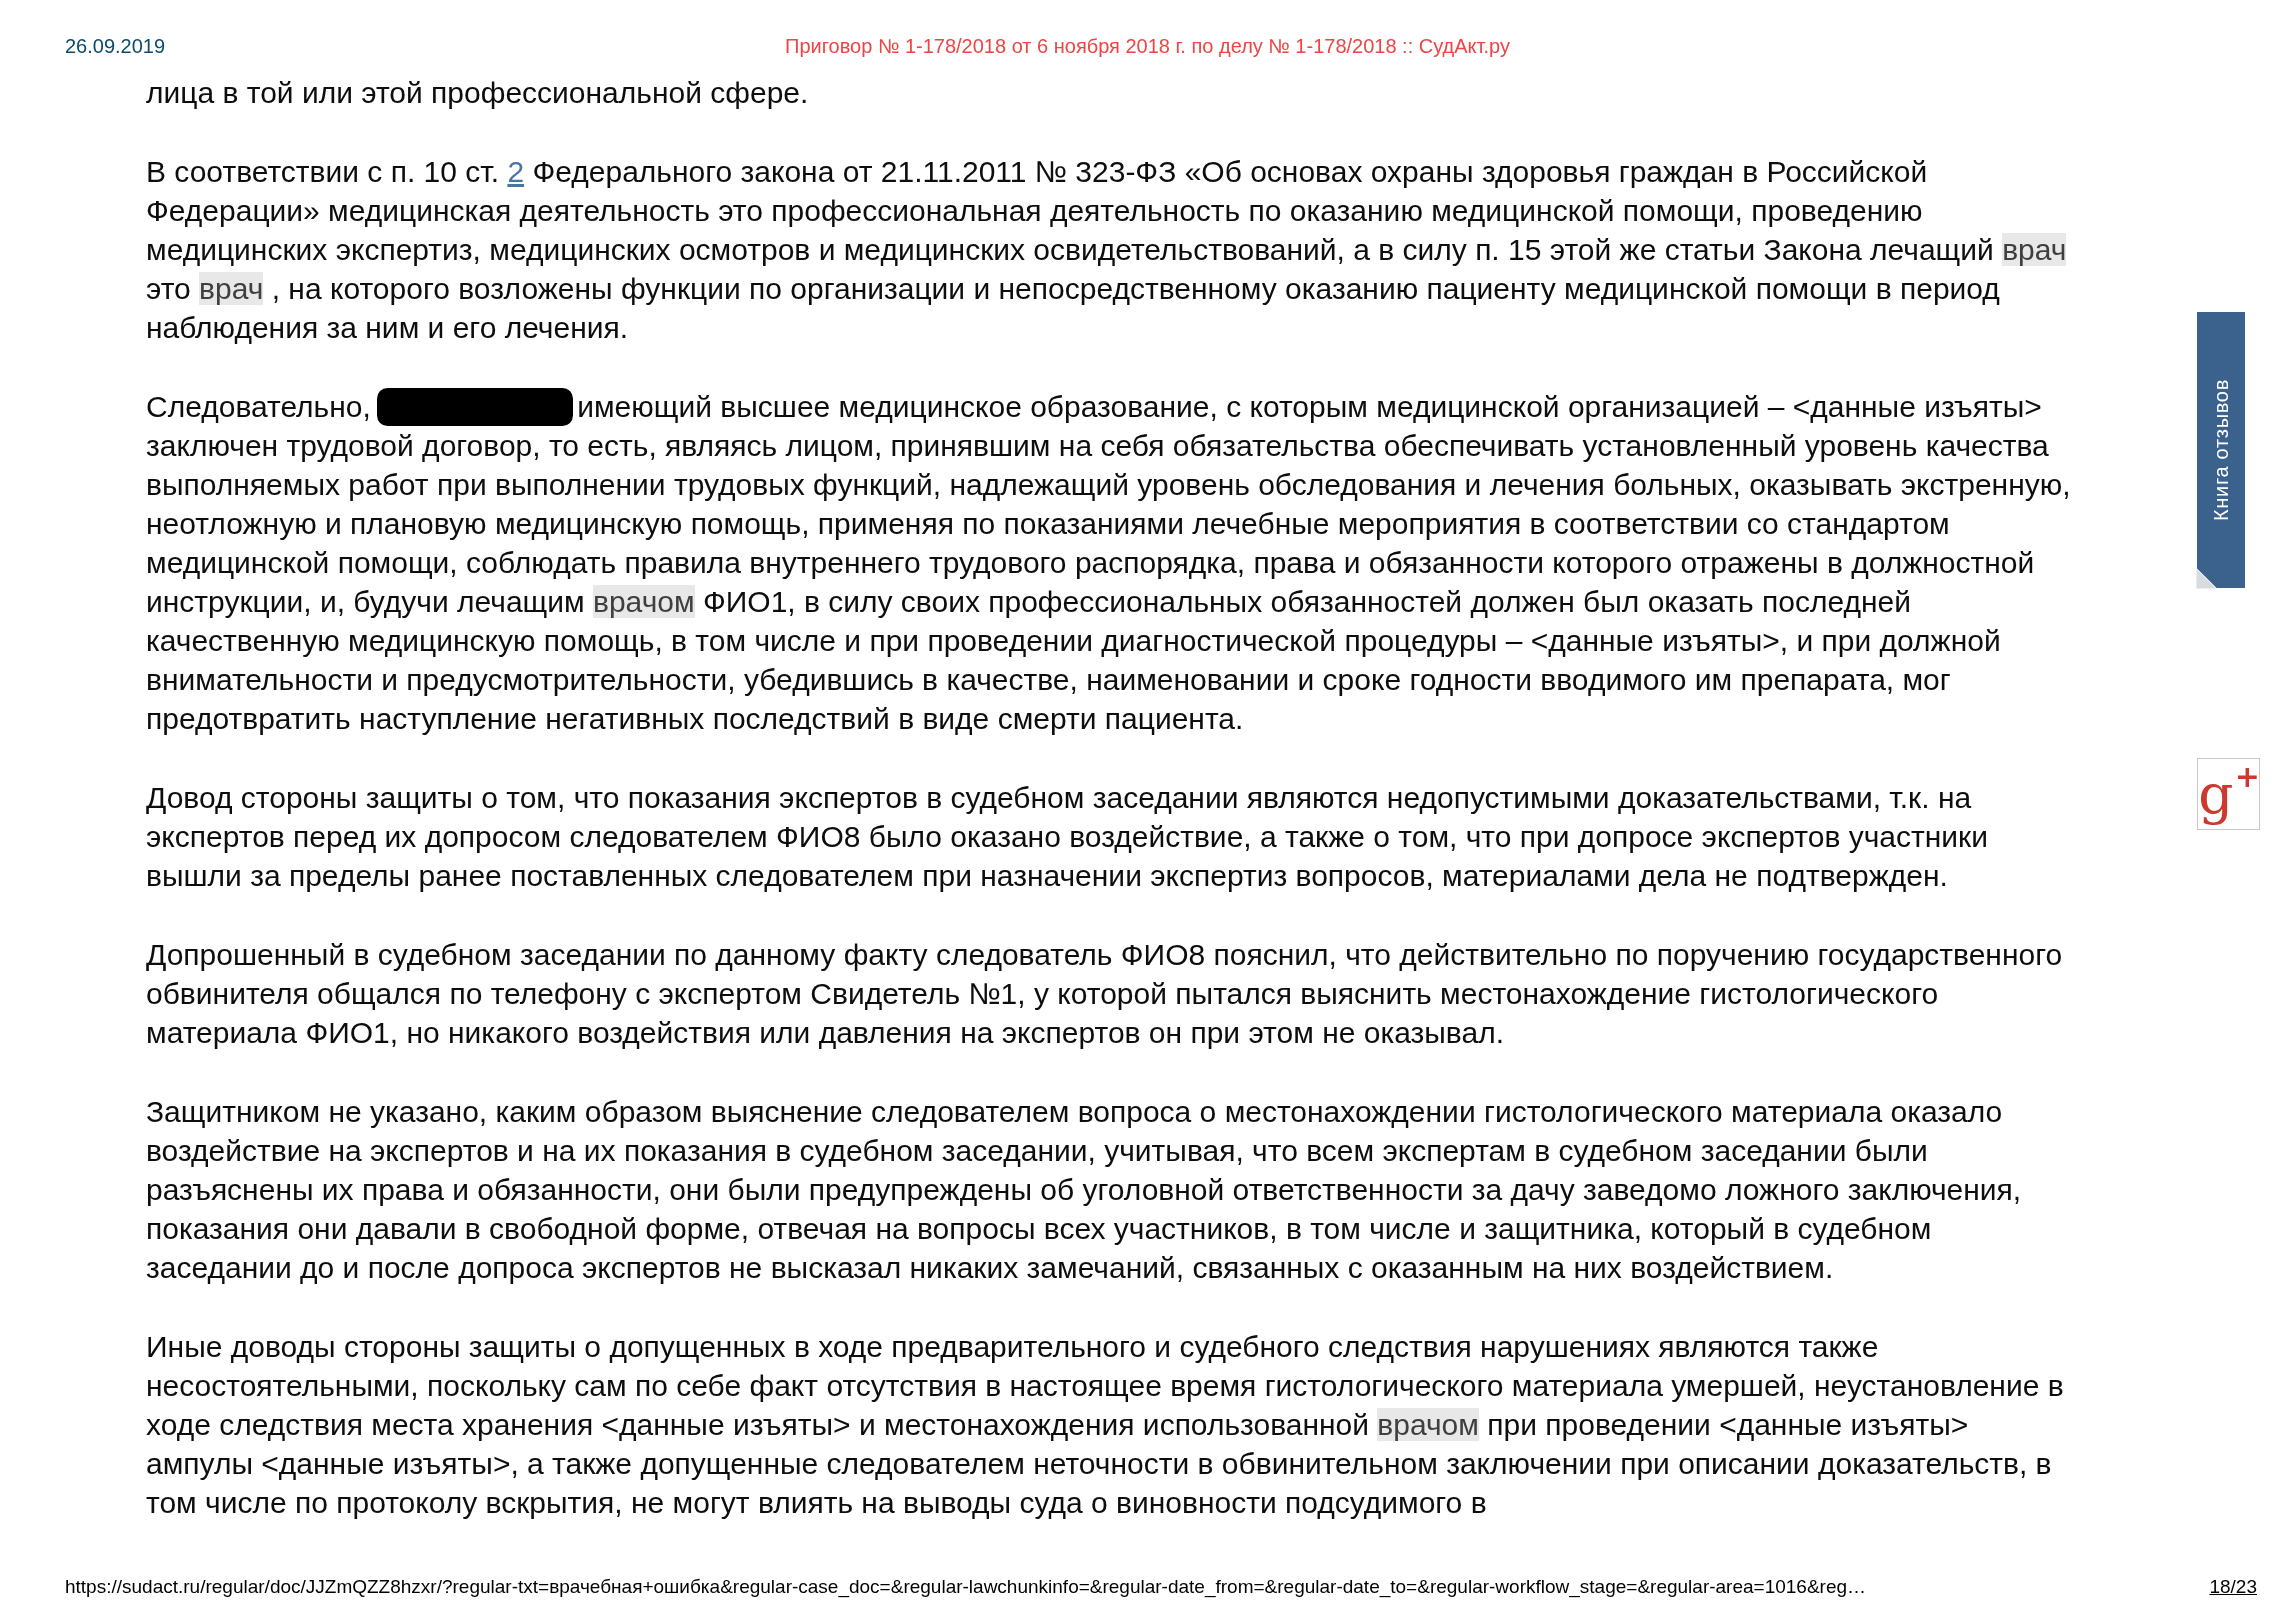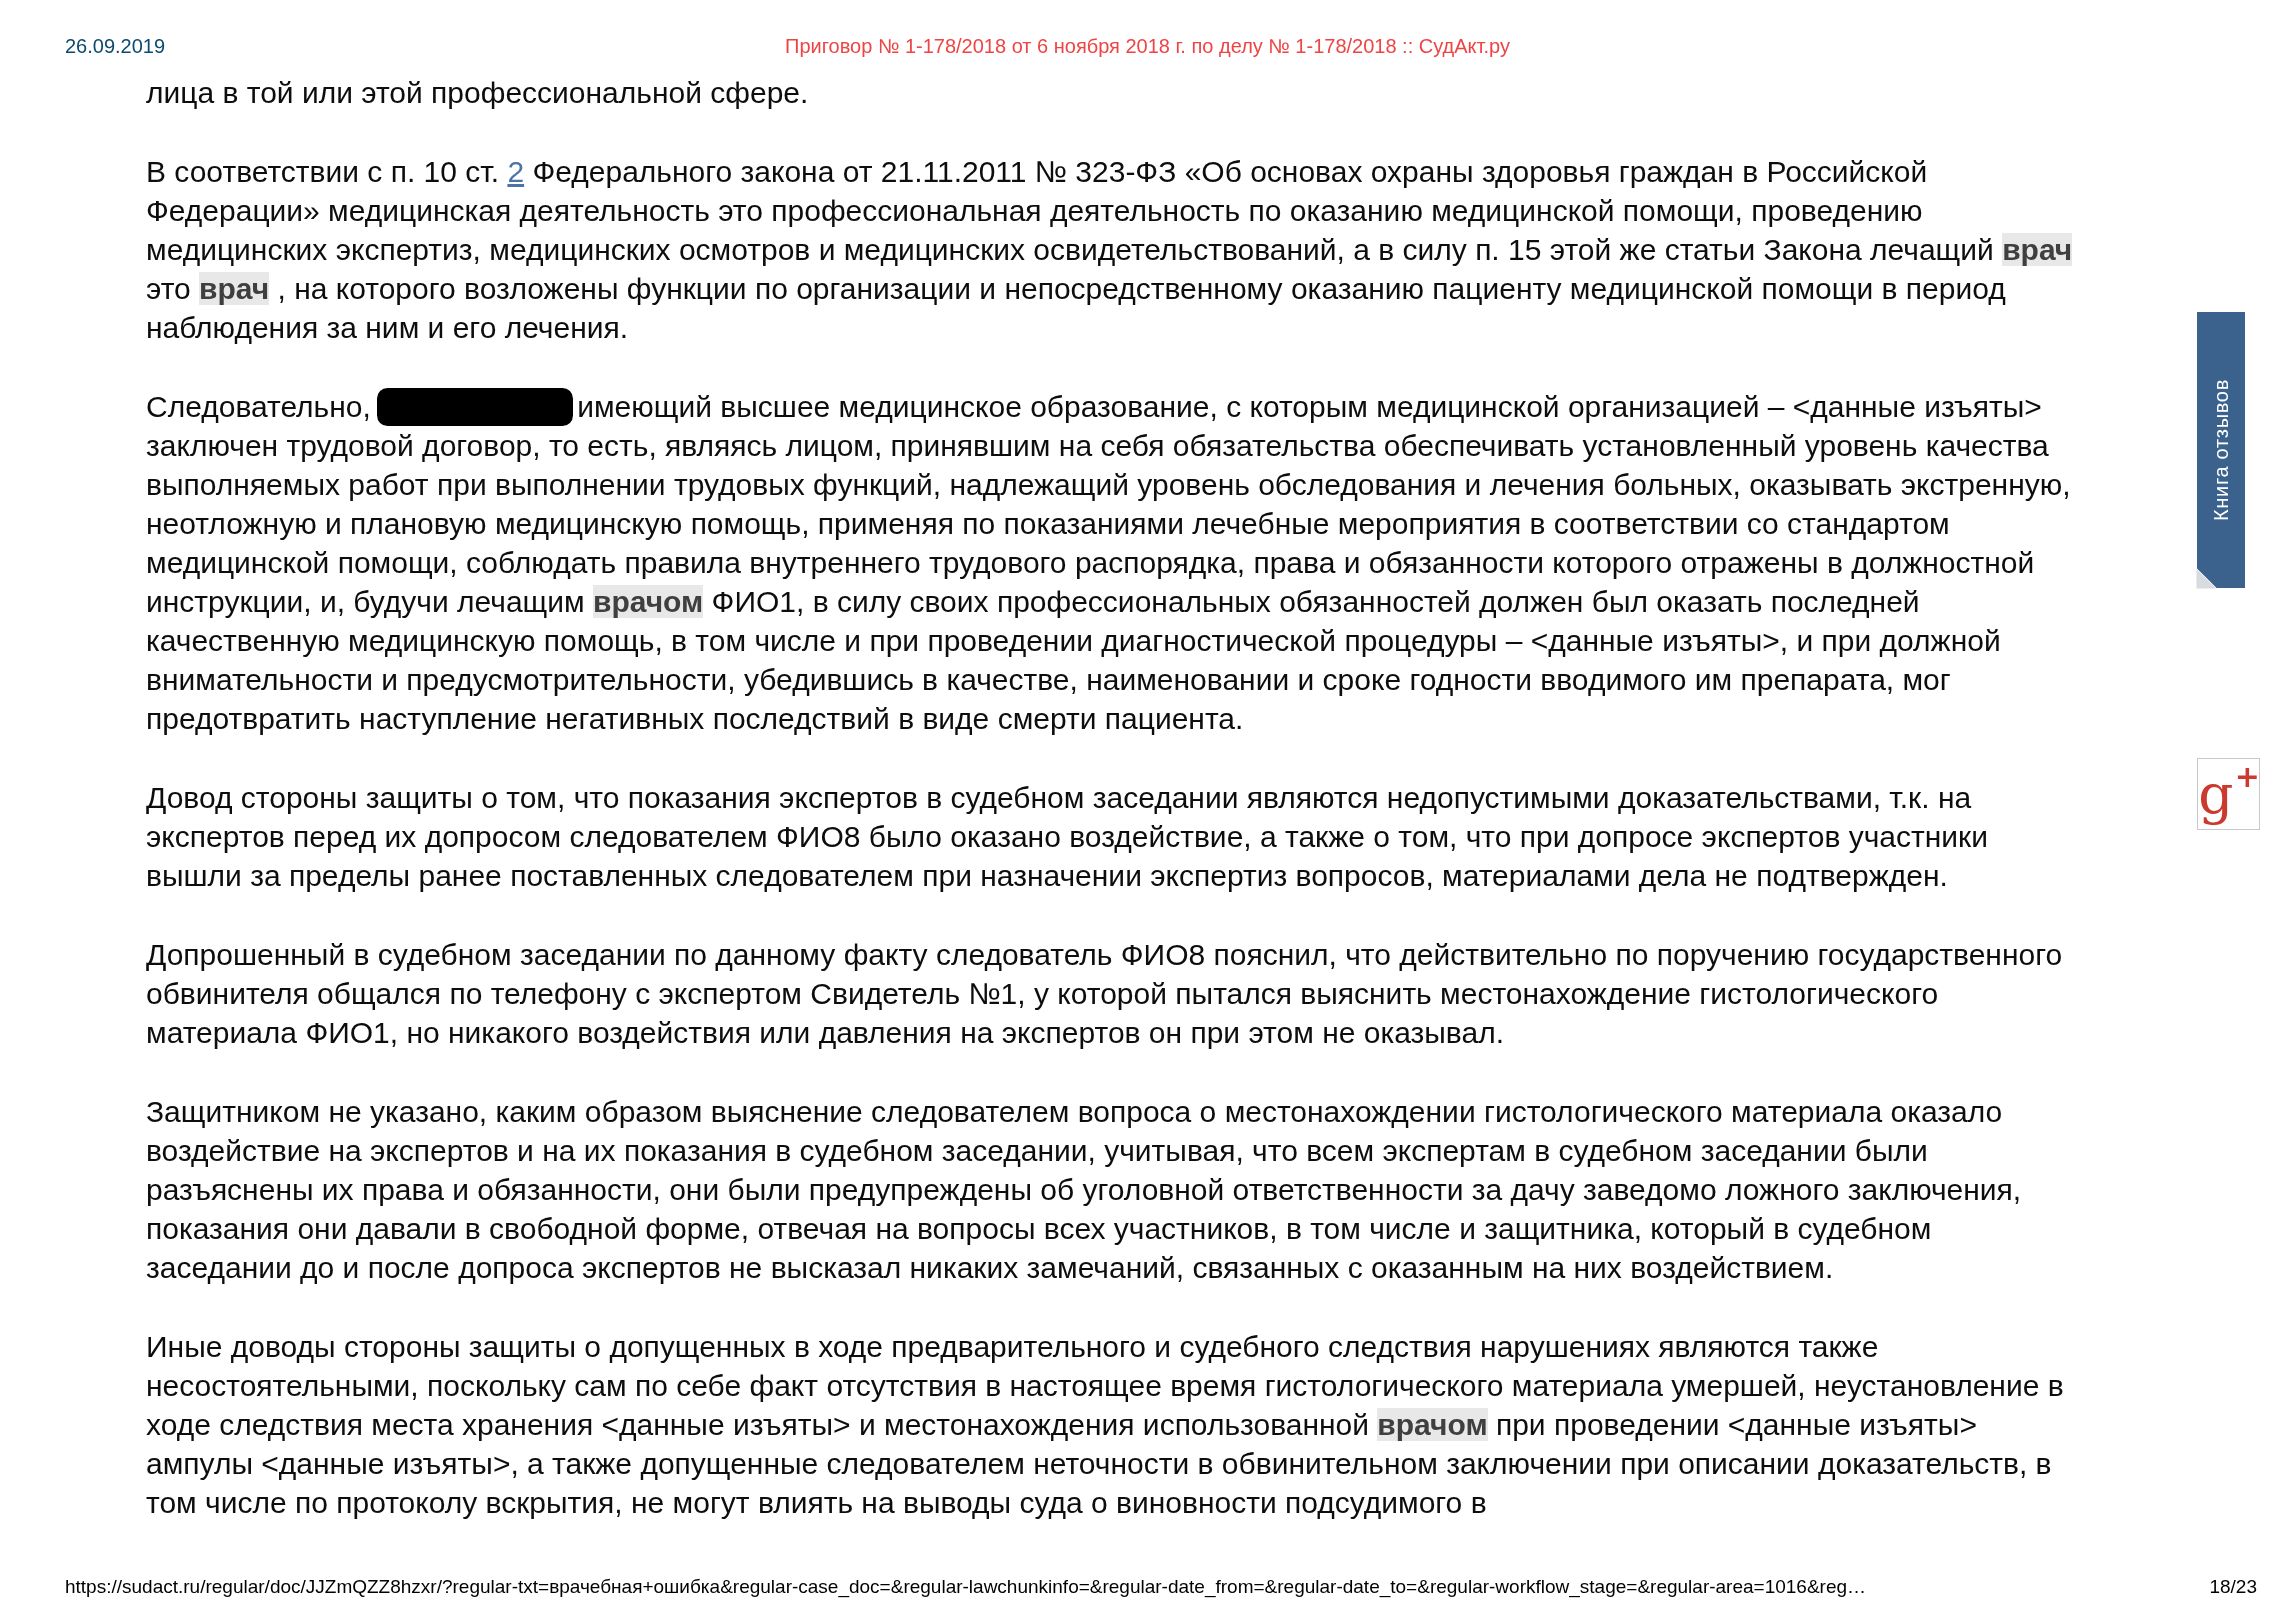--- a/index.html
+++ b/index.html
@@ -11,33 +11,33 @@
   
   .hdr-date{position:absolute;left:65px;top:35px;font-size:20px;color:#0c4a6e;white-space:nowrap;}
   .hdr-title{position:absolute;left:0;right:0;top:35px;text-align:center;font-size:20px;color:#ef4444;white-space:nowrap;}
   
   .doc{
     position:absolute;left:146px;top:73px;width:1934px;
     font-size:30px;line-height:39px;color:#0d0d0d;text-align:left;
   }
   .doc p{margin:0 0 40px 0;}
   a.inline-link{color:#4a74a8;text-decoration:underline;cursor:pointer;}
-  .hl{font-weight:bold;color:#3f3f3f;background:#e8e8e8;}
+  .hl{font-weight:normal;color:#3f3f3f;background:#e8e8e8;}
   .redaction{
     display:inline-block;width:196px;height:38px;background:#000;
     border-radius:10.5px;vertical-align:-9.2px;margin:0 3.9px 0 6.5px;
   }
   
   .ftr{
     position:absolute;left:65px;right:38px;top:1576px;
     font-size:19px;color:#000;
     display:flex;justify-content:space-between;align-items:baseline;gap:44px;
   }
   .ftr .url{max-width:2114px;white-space:nowrap;overflow:hidden;}
-  .ftr .pageno{white-space:nowrap;margin-left:26px;}
+  .ftr .pageno{white-space:nowrap;margin-left:26px;text-decoration:underline;}
   
   .feedback-tab{
     position:absolute;top:312px;right:50px;width:48px;height:276px;
     background:#3a628d;color:#fff;
     display:flex;align-items:center;justify-content:center;
     clip-path:polygon(0 0,100% 0,100% 100%,19.6px 100%,0 calc(100% - 19.6px));
     cursor:pointer;
   }
   .feedback-tab .vlabel{
     writing-mode:vertical-rl;transform:rotate(180deg);

